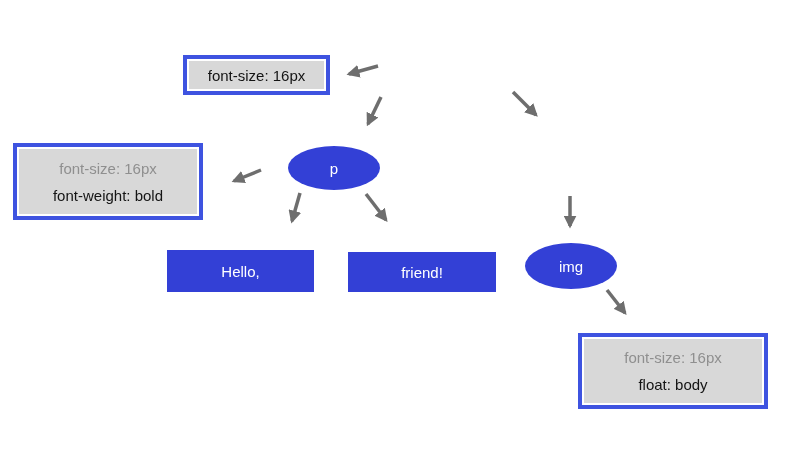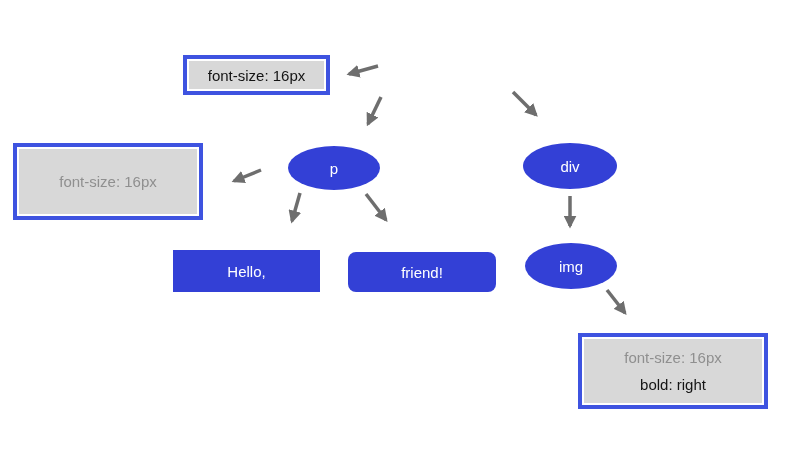--- a/index.html
+++ b/index.html
@@ -50,22 +50,22 @@
     font-size: 15px;
   }
   .line-muted { color: #8f8f8f; }
   .line-dark  { color: #141414; }
 
   #box-body  { left: 183px; top: 55px;  width: 147px; height: 40px; }
   #node-body { left: 397px; top: 40px;  width: 92px;  height: 44px; }
   #box-p     { left: 13px;  top: 143px; width: 190px; height: 77px; }
   #node-p    { left: 288px; top: 146px; width: 92px;  height: 44px; }
   #node-div  { left: 523px; top: 143px; width: 94px;  height: 46px; }
-  #hello-box { left: 173px; top: 250px; width: 147px; height: 42px; text-align: right; }
-  #friend-box{ left: 348px; top: 252px; width: 148px; height: 40px; border-radius: 8px; }
+  #hello-box { left: 167px; top: 250px; width: 147px; height: 42px; text-align: right; }
+  #friend-box{ left: 348px; top: 252px; width: 148px; height: 40px; }
   #node-img  { left: 525px; top: 243px; width: 92px;  height: 46px; text-align: center; }
   #box-img   { left: 578px; top: 333px; width: 190px; height: 76px; }
 </style>
 </head>
 <body>
 
 <div class="stage">
 
   <svg class="edges-layer" viewBox="0 0 800 455">
     <defs>
@@ -83,40 +83,38 @@
     <line x1="607" y1="290" x2="625" y2="313" stroke="#6e6e6e" stroke-width="3.5" marker-end="url(#arrowhead)"></line>
   </svg>
 
   <div id="box-body" class="stylebox">
     <span class="line-dark">font-size: 16px</span>
   </div>
 
 
   <div id="box-p" class="stylebox">
     <span class="line-muted">font-size: 16px</span>
+    <span class="line-dark">font-weight: bold</span>
   </div>
 
   <div id="node-p" class="node">
     <span>p</span>
   </div>
 
-  <div id="node-div" class="node">
-    <span>div</span>
-  </div>
 
   <div id="hello-box" class="textbox">
     <span>Hello,</span>
   </div>
 
   <div id="friend-box" class="textbox">
     <span>friend!</span>
   </div>
 
   <div id="node-img" class="node">
     <span>img</span>
   </div>
 
   <div id="box-img" class="stylebox">
     <span class="line-muted">font-size: 16px</span>
-    <span class="line-dark">bold: right</span>
+    <span class="line-dark">float: body</span>
   </div>
 
 </div>
 
 </body></html>

